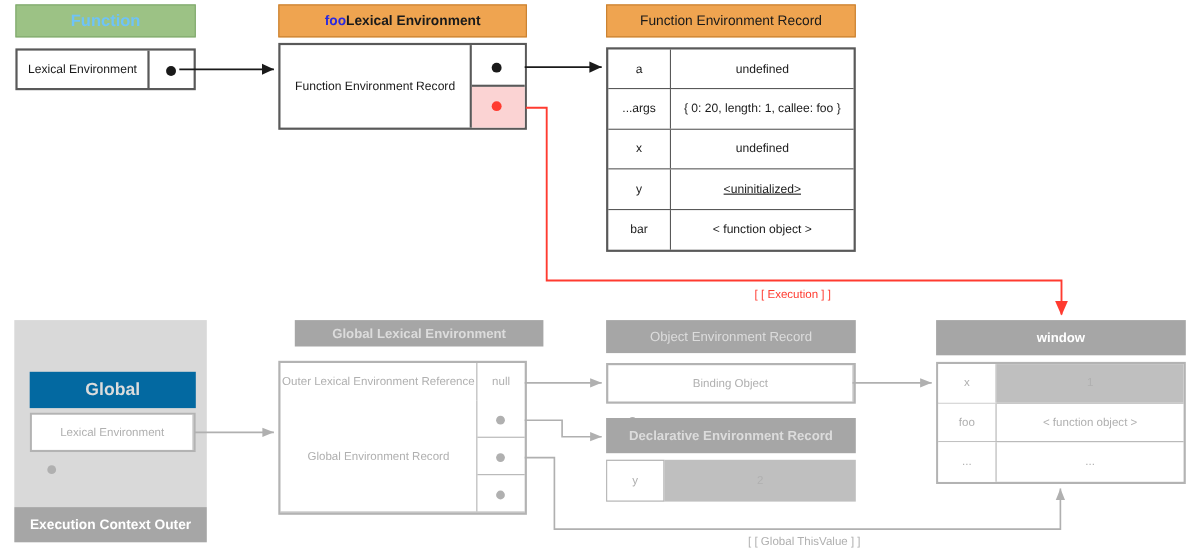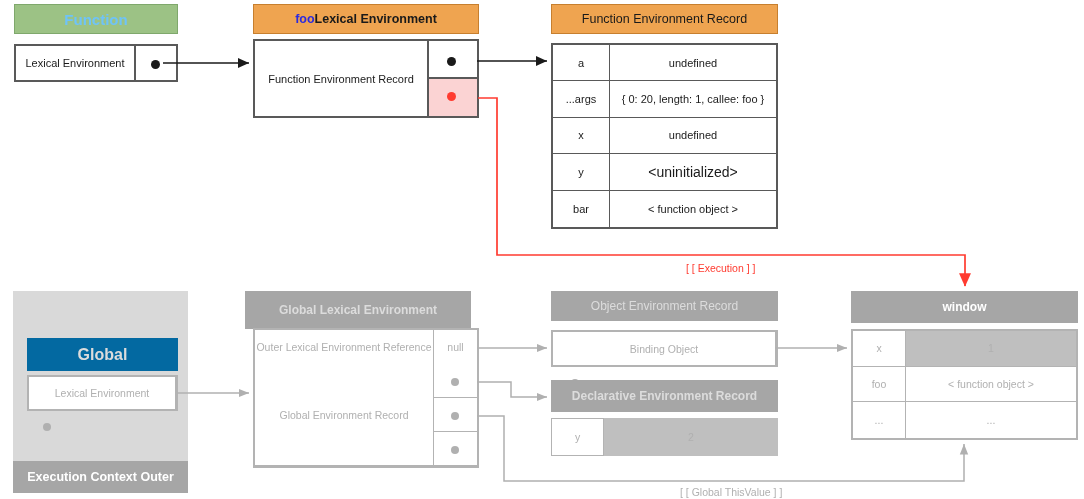--- a/index.html
+++ b/index.html
@@ -65,21 +65,21 @@
       <div style="display: flex; height: 20%; box-sizing: border-box; border-bottom: 1.5px solid rgb(89, 89, 89);">
         <div class="cell" style="width: 57px; border-right: 1.5px solid rgb(89, 89, 89); color: rgb(26, 26, 26); font-size: 11px; box-sizing: border-box;">...args</div>
         <div class="cell" style="flex: 1 1 0%; color: rgb(26, 26, 26); font-size: 11px; box-sizing: border-box;">{ 0: 20, length: 1, callee: foo }</div>
       </div>
       <div style="display: flex; height: 20%; box-sizing: border-box; border-bottom: 1.5px solid rgb(89, 89, 89);">
         <div class="cell" style="width: 57px; border-right: 1.5px solid rgb(89, 89, 89); color: rgb(26, 26, 26); font-size: 11px; box-sizing: border-box;">x</div>
         <div class="cell" style="flex: 1 1 0%; color: rgb(26, 26, 26); font-size: 11px; box-sizing: border-box;">undefined</div>
       </div>
       <div style="display: flex; height: 20%; box-sizing: border-box; border-bottom: 1.5px solid rgb(89, 89, 89);">
         <div class="cell" style="width: 57px; border-right: 1.5px solid rgb(89, 89, 89); color: rgb(26, 26, 26); font-size: 11px; box-sizing: border-box;">y</div>
-        <div class="cell" style="flex: 1 1 0%; color: rgb(26, 26, 26); font-size: 14px; box-sizing: border-box;">&lt;uninitialized&gt;</div>
+        <div class="cell" style="flex: 1 1 0%; color: rgb(26, 26, 26); font-size: 11px; box-sizing: border-box; text-decoration: underline;">&lt;uninitialized&gt;</div>
       </div>
       <div style="display: flex; height: 20%; box-sizing: border-box;">
         <div class="cell" style="width: 57px; border-right: 1.5px solid rgb(89, 89, 89); color: rgb(26, 26, 26); font-size: 11px; box-sizing: border-box;">bar</div>
         <div class="cell" style="flex: 1 1 0%; color: rgb(26, 26, 26); font-size: 11px; box-sizing: border-box;">&lt; function object &gt;</div>
       </div>
     </div>
 </div>
 
 <div class="abs" style="left:13px;top:291px;width:175px;height:170px;background:#D9D9D9;"></div>
 <div class="abs hdr" style="left:13px;top:461px;width:175px;height:32px;background:#A6A6A6;color:#ffffff;font-size:12.5px;">
@@ -88,21 +88,21 @@
 <div class="abs hdr" style="left:27px;top:338px;width:151px;height:33px;background:#0369a1;color:#DCDCDC;font-size:16px;">
   <span>Global</span>
 </div>
 <div class="abs f-border" style="left:27px;top:375px;width:151px;height:36px;background:#fff;display:flex;">
   <div class="cell f-txt" style="flex:1;border-right:1px solid #b3b3b3;font-size:10.5px;">Lexical Environment</div>
   <div class="cell" style="width:36px;position:relative;">
     <span class="dot f" style="left:14px;top:14px;"></span>
   </div>
 </div>
 
-<div class="abs hdr" style="left:245px;top:291px;width:226px;height:38px;background:#A6A6A6;color:#DCDCDC;font-size:12px;">
+<div class="abs hdr" style="left:268px;top:291px;width:226px;height:24px;background:#A6A6A6;color:#DCDCDC;font-size:12px;">
   <span>Global Lexical Environment</span>
 </div>
 <div class="abs f-border" style="left:253px;top:328px;width:226px;height:140px;background:#fff;display:flex;flex-direction:column;">
   <div style="height:34px;display:flex;">
     <div class="cell f-txt" style="flex:1;border-right:1px solid #b3b3b3;font-size:10.5px;">Outer Lexical Environment Reference</div>
     <div class="cell f-txt" style="width:43px;font-size:10.5px;">null</div>
   </div>
   <div style="flex:1;display:flex;border-bottom:1px solid #b3b3b3;">
     <div class="cell f-txt" style="flex:1;border-right:1px solid #b3b3b3;font-size:10.5px;">Global Environment Record</div>
     <div style="width:43px;display:flex;flex-direction:column;">

